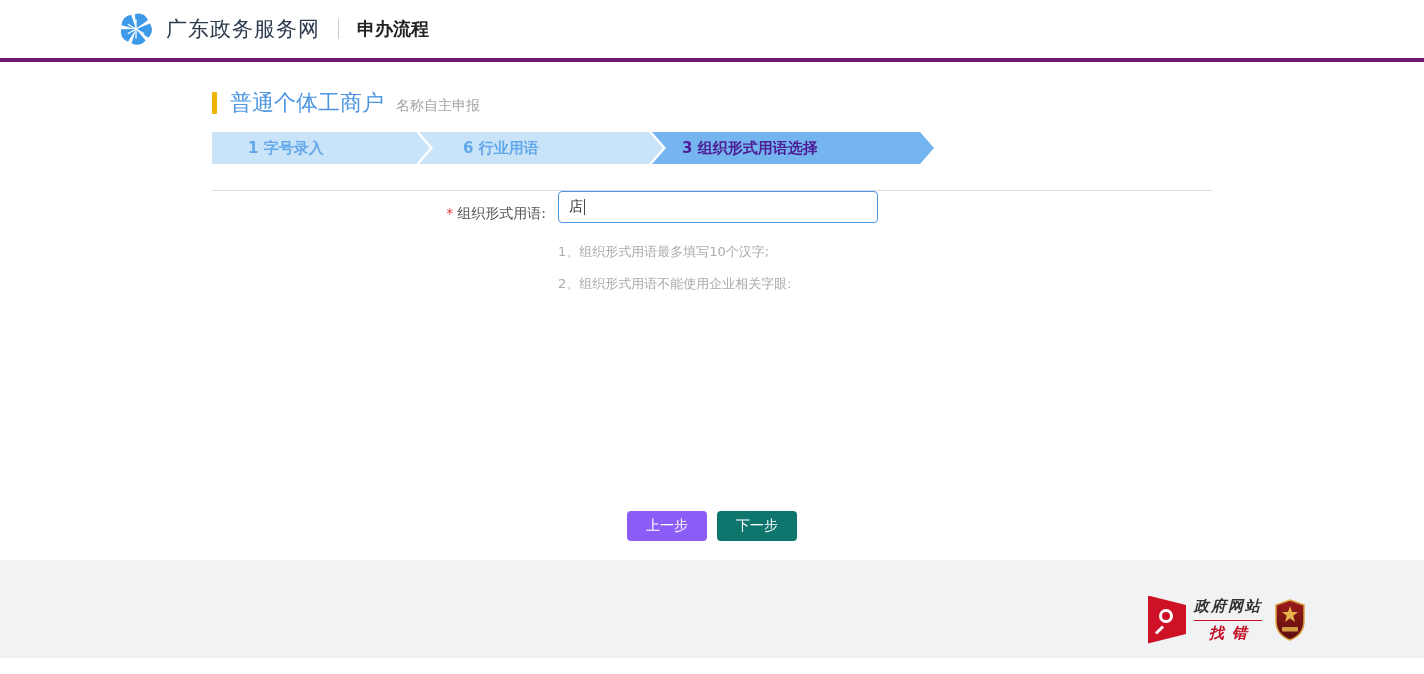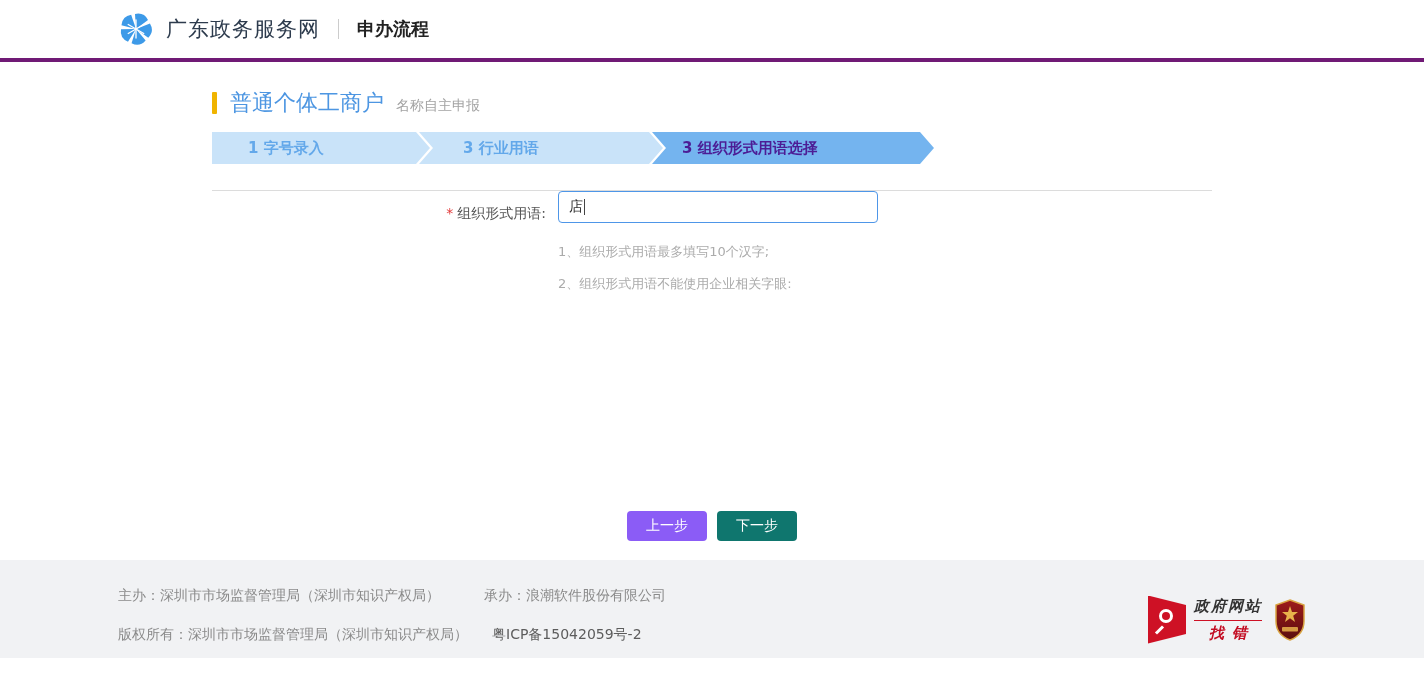--- a/index.html
+++ b/index.html
@@ -109,21 +109,21 @@
     <span class="gold-bar"></span>
     <span class="page-title">普通个体工商户</span>
     <span class="page-subtitle">名称自主申报</span>
   </div>
 
   <div class="steps">
     <div class="step step-1">
       <span>1 字号录入</span>
     </div>
     <div class="step step-2">
-      <span>3 行业用语</span>
+      <span>6 行业用语</span>
     </div>
     <div class="step step-3">
       <span>3 组织形式用语选择</span>
     </div>
   </div>
 
   <hr class="rule">
 
   <div class="form-row">
     <div class="form-label">
@@ -142,28 +142,20 @@
 
   <div class="button-row">
     <button class="btn btn-prev">上一步</button>
     <button class="btn btn-next">下一步</button>
   </div>
 
 </div>
 
 <div class="footer">
   <div class="footer-inner">
-    <div class="footer-text">
-      <div class="footer-line">
-        <span>主办：</span><span>深圳市市场监督管理局（深圳市知识产权局）</span><span class="footer-seg-gap">承办：</span><span>浪潮软件股份有限公司</span>
-      </div>
-      <div class="footer-line">
-        <span>版权所有：</span><span>深圳市市场监督管理局（深圳市知识产权局）</span><span class="icp">粤ICP备15042059号-2</span>
-      </div>
-    </div>
     <div class="footer-badges">
       <div class="error-badge">
         <div class="flag">
           <span class="lens"></span>
         </div>
         <div class="error-badge-text">
           <div class="error-badge-title">政府网站</div>
           <div class="error-badge-action">找错</div>
         </div>
       </div>

